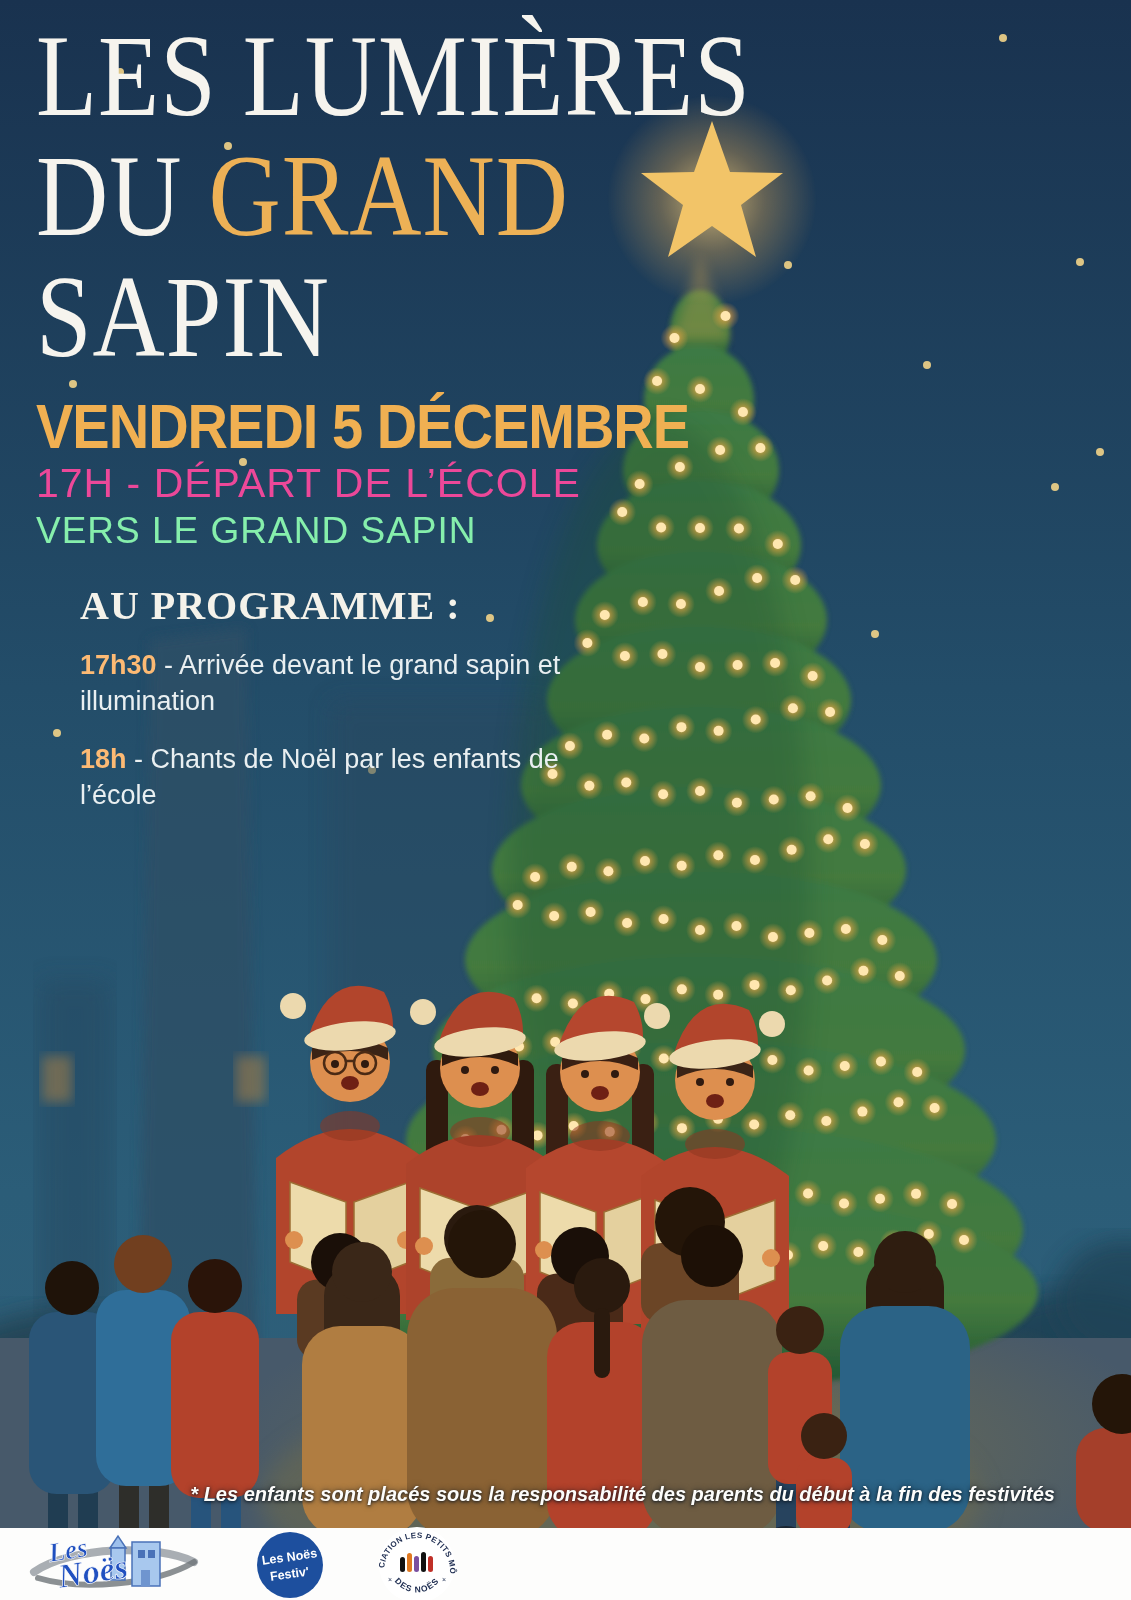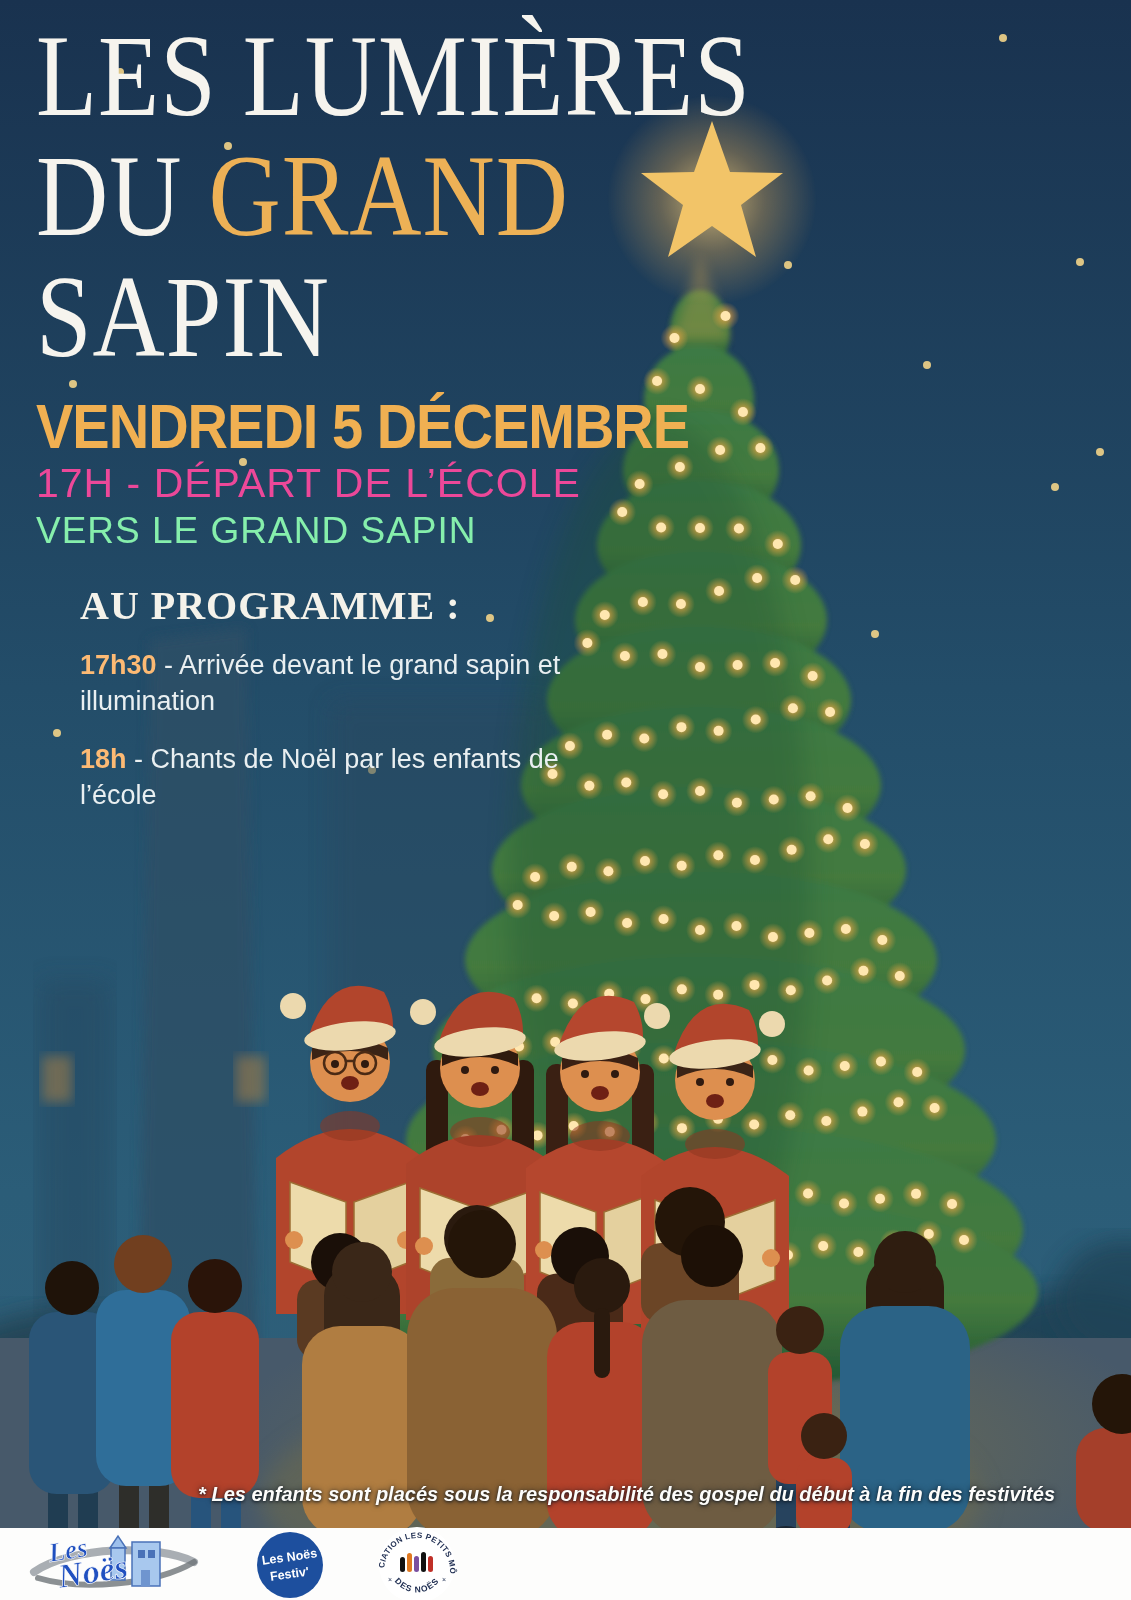--- a/index.html
+++ b/index.html
@@ -591,21 +591,21 @@
       <div class="prog-item">
         <b>17h30</b>
         <span>- Arrivée devant le grand sapin et illumination</span>
       </div>
       <div class="prog-item">
         <b>18h</b>
         <span>- Chants de Noël par les enfants de l’école</span>
       </div>
     </div>
 
-    <div class="footnote">* Les enfants sont placés sous la responsabilité des gospel du début à la fin des festivités</div>
+    <div class="footnote">* Les enfants sont placés sous la responsabilité des parents du début à la fin des festivités</div>
   </div>
 
   <div class="bottom-bar">
 
     <svg class="logo" width="180" height="64" viewBox="0 0 180 64">
       <path d="M8,40 C46,14 132,12 168,30" stroke="#9aa0a6" stroke-width="8" fill="none" stroke-linecap="round" opacity="0.85"></path>
       <path d="M168,30 C128,54 52,58 12,46" stroke="#6e7478" stroke-width="6" fill="none" stroke-linecap="round" opacity="0.8"></path>
       <g>
         <polygon points="84,16 92,4 100,16" fill="#9dc0ec" stroke="#4a72b8" stroke-width="1.5"></polygon>
         <rect x="85" y="16" width="14" height="32" fill="#a8c8ee" stroke="#4a72b8" stroke-width="1.5"></rect>

